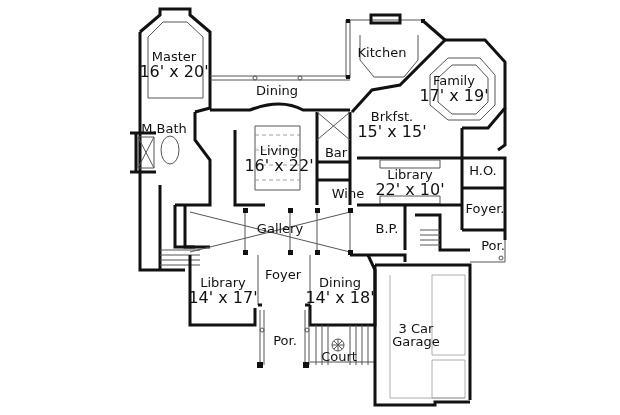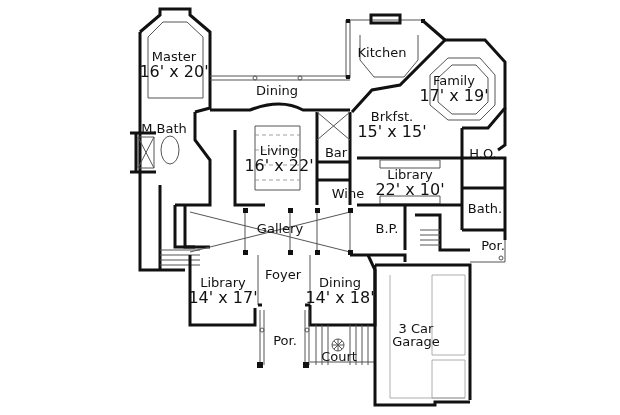--- a/index.html
+++ b/index.html
@@ -153,25 +153,25 @@
 <div class="lbl" style="left:336px;top:152px;">
   <span class="name">Bar</span>
 </div>
 <div class="lbl" style="left:335px;top:193px;margin-left:13px;">
   <span class="name">Wine</span>
 </div>
 <div class="lbl" style="left:410px;top:183px;">
   <span class="name">Library</span>
   <span class="dim">22' x 10'</span>
 </div>
-<div class="lbl" style="left:483px;top:153px;">
+<div class="lbl" style="left:483px;top:170px;">
   <span class="name">H.O.</span>
 </div>
 <div class="lbl" style="left:485px;top:208px;">
-  <span class="name">Bath.</span>
+  <span class="name">Foyer.</span>
 </div>
 <div class="lbl" style="left:280px;top:228px;">
   <span class="name">Gallery</span>
 </div>
 <div class="lbl" style="left:387px;top:228px;">
   <span class="name">B.P.</span>
 </div>
 <div class="lbl" style="left:493px;top:245px;">
   <span class="name">Por.</span>
 </div>

